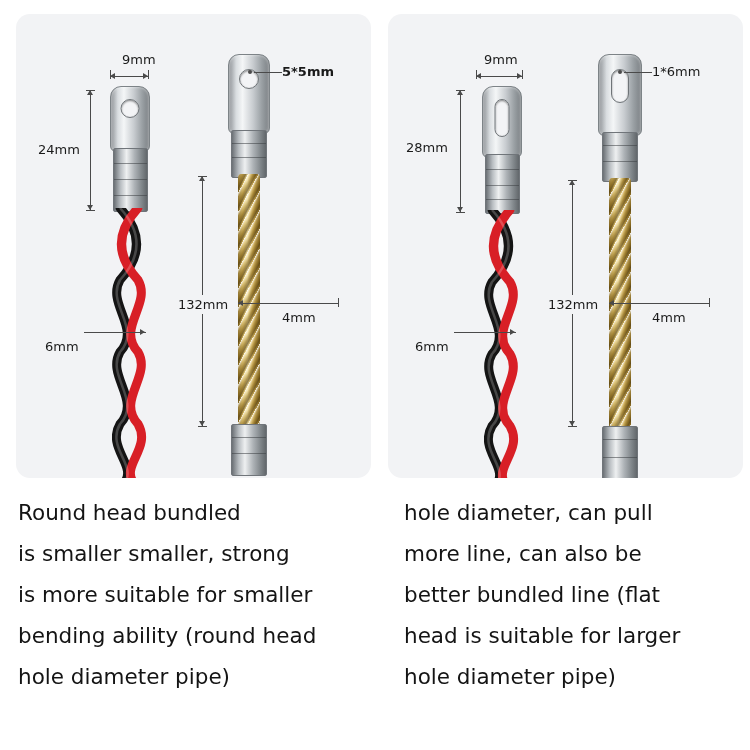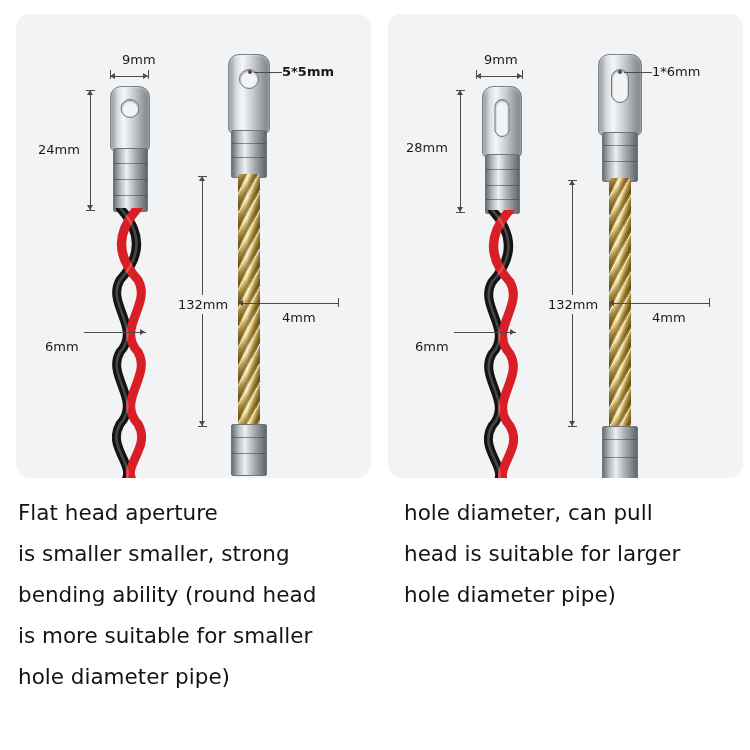--- a/index.html
+++ b/index.html
@@ -324,26 +324,28 @@
       <div class="dim-label" style="left:159px; top:281px; background:#f2f3f5; padding:2px 1px;">132mm</div>
 
       <div class="hline" style="left:221px; top:289px; width:100px;"></div>
       <div class="arrow-left" style="left:221px; top:286px;"></div>
       <div class="tick-v" style="left:321px; top:284px;"></div>
       <div class="dim-label" style="left:264px; top:296px;">4mm</div>
     </div>
   </div>
 
   <div class="caption left">
-    <div>Flat head aperture</div>
+    <div>Round head bundled</div>
     <div>is smaller smaller, strong</div>
+    <div>is more suitable for smaller</div>
     <div>bending ability (round head</div>
-    <div>is more suitable for smaller</div>
     <div>hole diameter pipe)</div>
   </div>
 
   <div class="caption right">
     <div>hole diameter, can pull</div>
+    <div>more line, can also be</div>
+    <div>better bundled line (flat</div>
     <div>head is suitable for larger</div>
     <div>hole diameter pipe)</div>
   </div>
 
 </div>
 
 </body></html>

